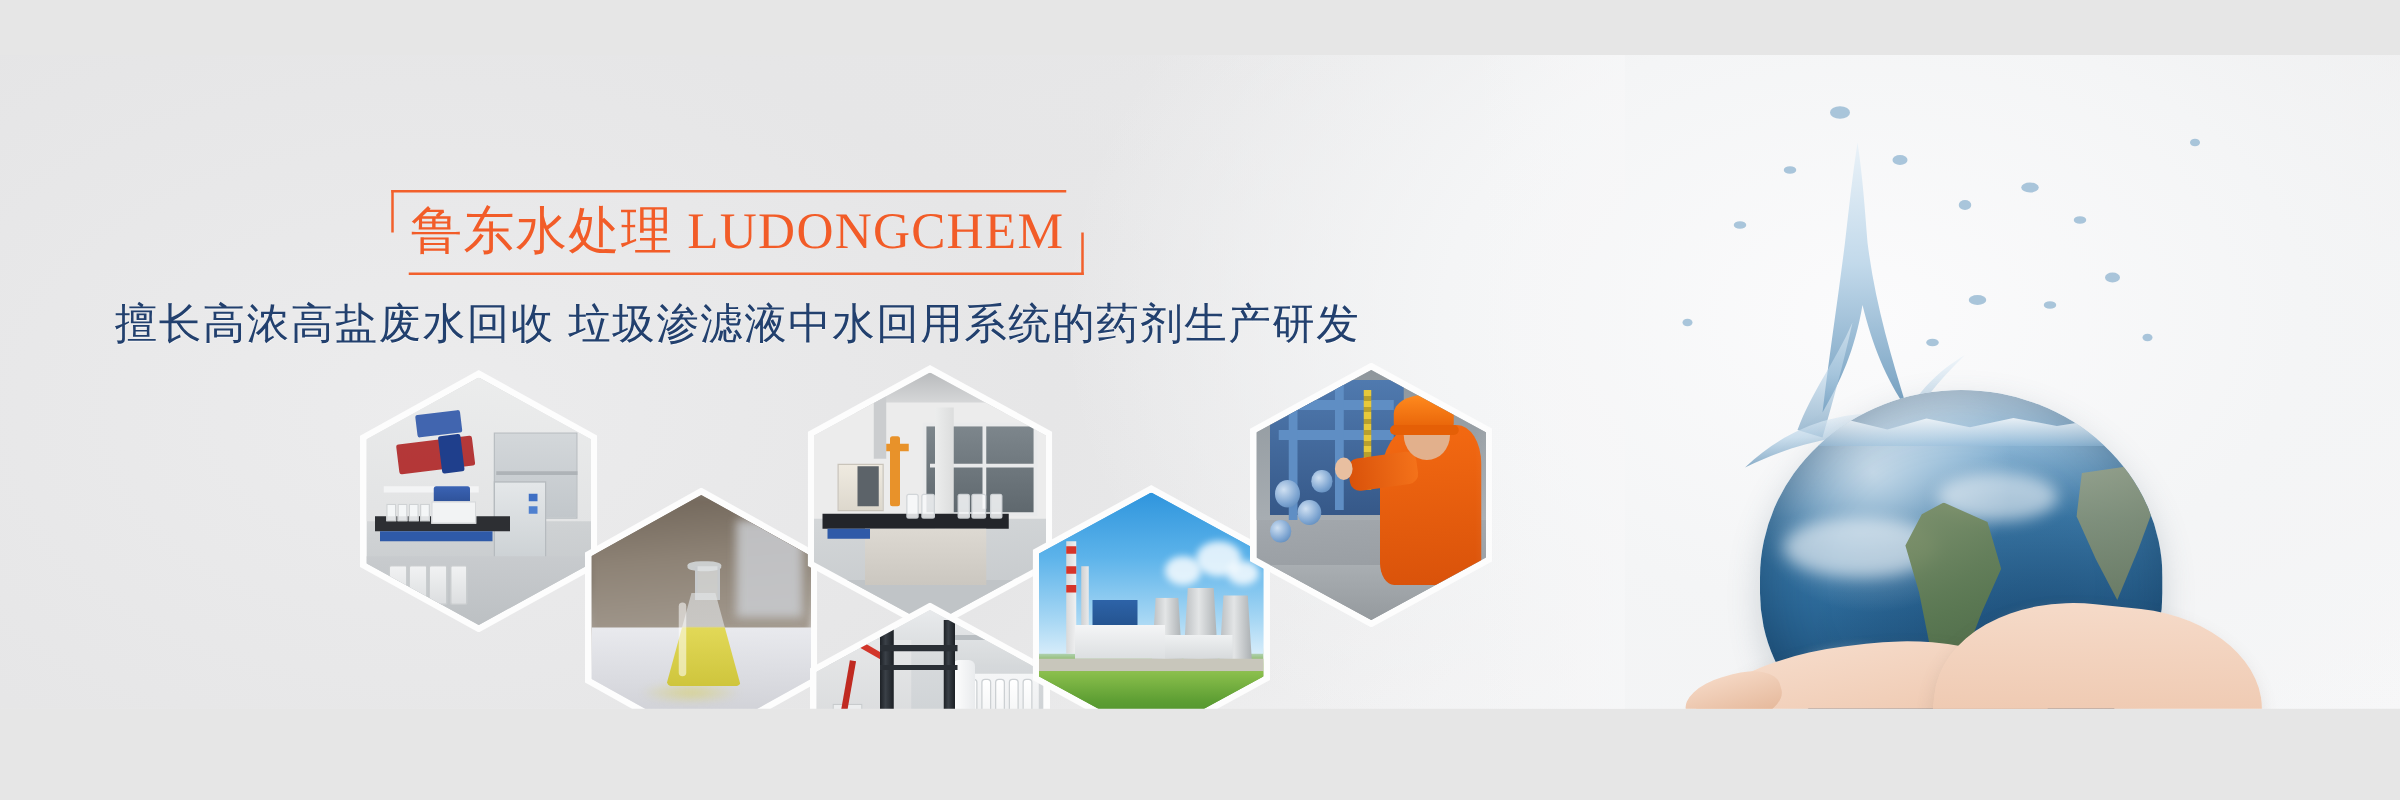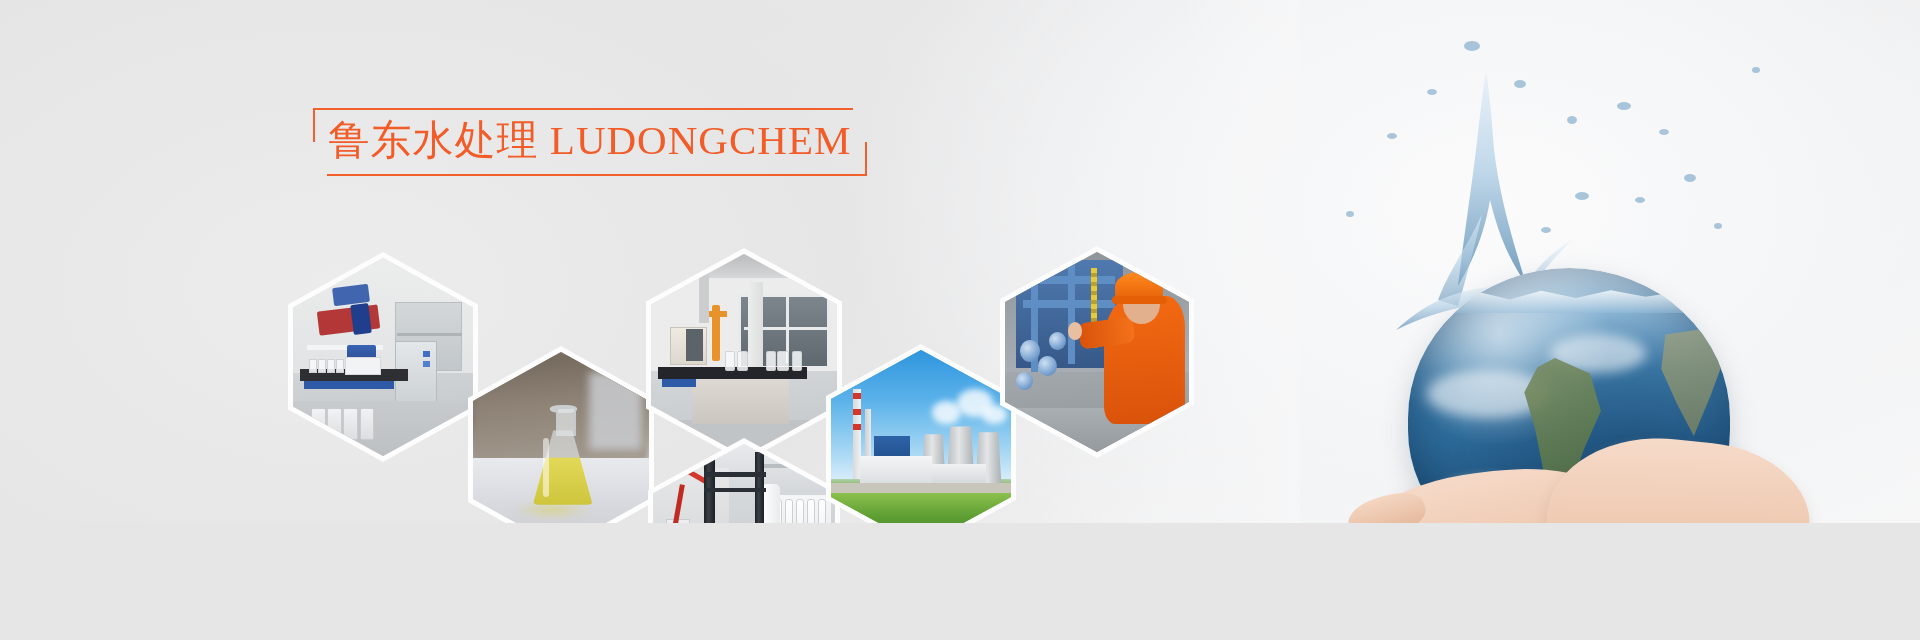--- a/index.html
+++ b/index.html
@@ -7,20 +7,21 @@
     width:1920px;height:640px;overflow:hidden;
     font-family:"Liberation Sans", sans-serif;
     background:#e6e6e6;
   }
   .banner{
     position:relative;width:1920px;height:523px;overflow:hidden;
     background:
       radial-gradient(ellipse 900px 620px at 78% 40%, #fbfbfc 0%, #f4f5f6 38%, rgba(236,236,237,0) 72%),
       radial-gradient(ellipse 1100px 700px at 18% 55%, #ececed 0%, #e6e6e7 45%, rgba(226,226,227,0) 80%),
       linear-gradient(158deg, #e2e2e3 0%, #e8e8e9 30%, #ededee 58%, #f3f3f4 78%, #f7f7f8 100%);
+    margin-top: 44px;
   }
 
   
   .headline{position:absolute;left:0;top:108px;width:1180px;text-align:center;}
   .title-wrap{position:relative;display:inline-block;padding:10px 34px 12px 34px;}
   .title-text{
     font-family:"Liberation Serif", serif;
     font-size:41px;line-height:1.12;letter-spacing:1px;
     color:#f25c28;white-space:nowrap;font-weight:400;
   }
@@ -209,20 +210,21 @@
 <div class="banner">
 
   <div class="headline">
     <div class="title-wrap">
       <span class="brk brk-top"></span>
       <span class="brk brk-left"></span>
       <span class="brk brk-bottom"></span>
       <span class="brk brk-right"></span>
       <div class="title-text">鲁东水处理 LUDONGCHEM</div>
     </div>
+    <div class="subtitle">擅长高浓高盐废水回收 垃圾渗滤液中水回用系统的药剂生产研发</div>
   </div>
 
   <div class="hexfield">
 
     <div class="hex hex-outer" style="left:288px;top:4px;width:190px;height:210px;">
       <div class="hex-inner">
         <div class="hexart lab1">
           <div class="ceil"></div>
             <div class="wall"></div>
           <div class="slogan1"></div>

